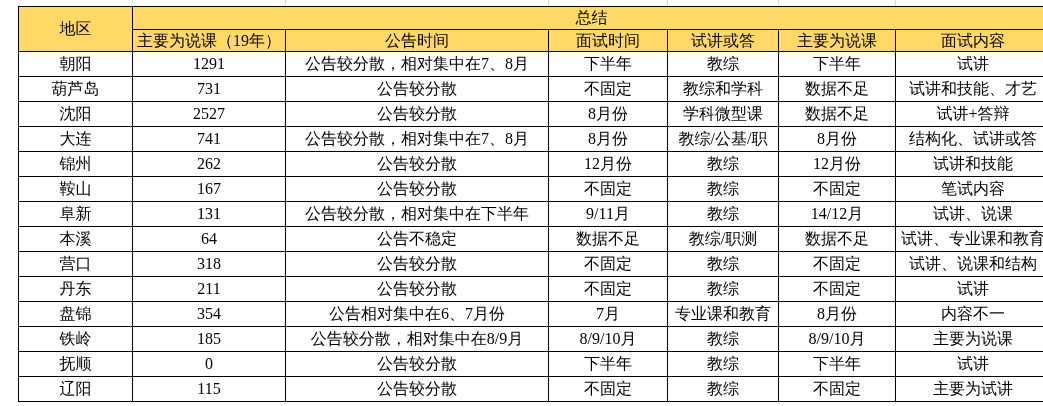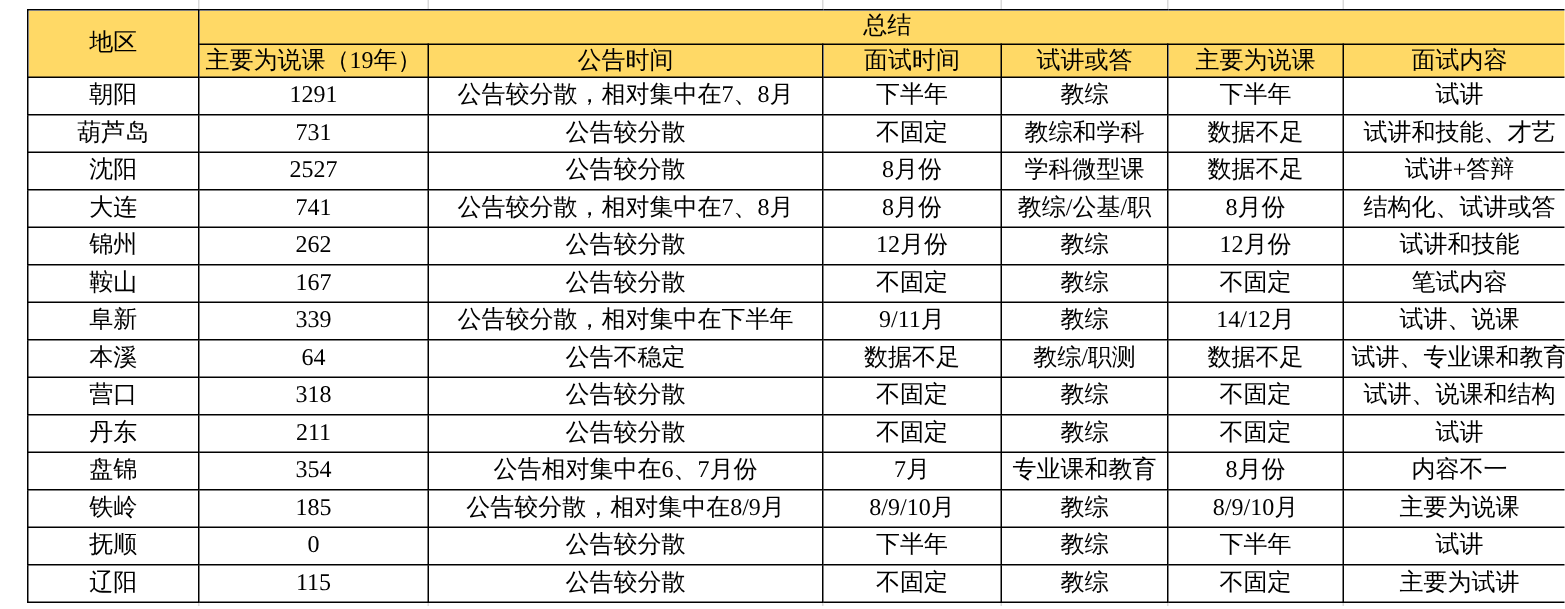--- a/index.html
+++ b/index.html
@@ -153,21 +153,21 @@
           <td>鞍山</td>
           <td>167</td>
           <td>公告较分散</td>
           <td>不固定</td>
           <td>教综</td>
           <td>不固定</td>
           <td>笔试内容</td>
         </tr>
         <tr>
           <td>阜新</td>
-          <td>339</td>
+          <td>131</td>
           <td>公告较分散，相对集中在下半年</td>
           <td>9/11月</td>
           <td>教综</td>
           <td>14/12月</td>
           <td>试讲、说课</td>
         </tr>
         <tr>
           <td>本溪</td>
           <td>64</td>
           <td>公告不稳定</td>

